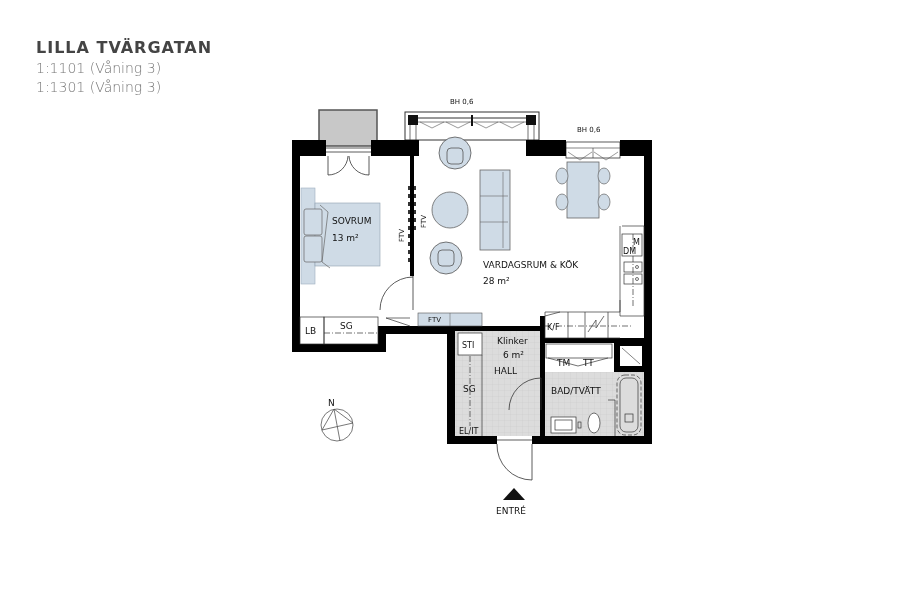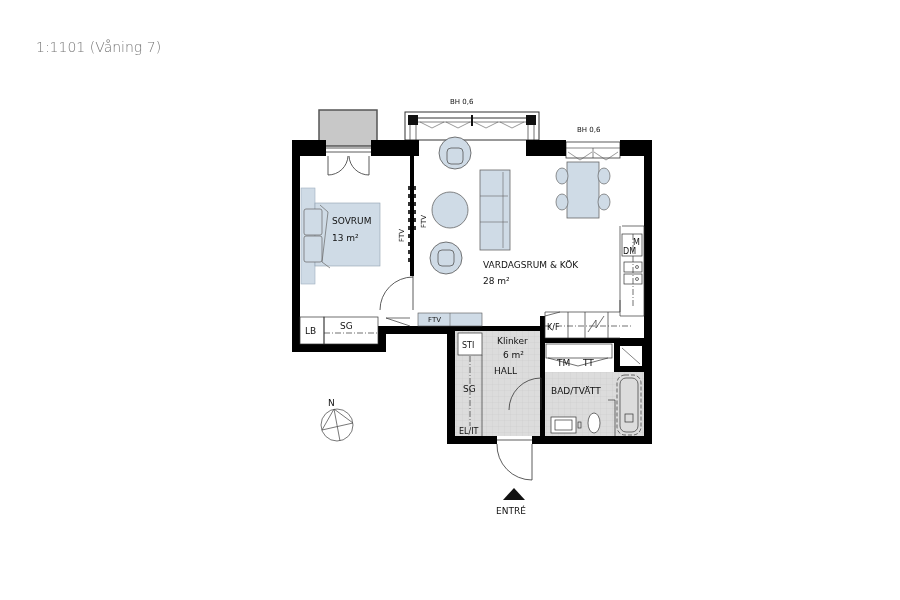--- a/index.html
+++ b/index.html
@@ -7,21 +7,23 @@
   .header { position:absolute; left:36px; top:38px; color:#555; }
   .header .title { font-size:16px; font-weight:bold; letter-spacing:1px; color:#444; margin-bottom:2px; }
   .header .unit { font-size:14px; color:#777; line-height:19px; font-weight:300; }
   svg { position:absolute; left:0; top:0; }
   .lbl { font-family:"DejaVu Sans", sans-serif; fill:#111; }
 </style>
 </head>
 <body>
 
 <div class="header">
-  <div class="unit">1:1101 (Våning 7)</div>
+  <div class="title">LILLA TVÄRGATAN</div>
+  <div class="unit">1:1101 (Våning 3)</div>
+  <div class="unit">1:1301 (Våning 3)</div>
 </div>
 
 <svg width="900" height="600" viewBox="0 0 900 600">
   <defs>
     <pattern id="tile" width="6" height="6" patternUnits="userSpaceOnUse">
       <rect width="6" height="6" fill="#dcdcdc"></rect>
       <path d="M6 0 L0 0 0 6" fill="none" stroke="#c9c9c9" stroke-width="0.5"></path>
     </pattern>
   </defs>
 

